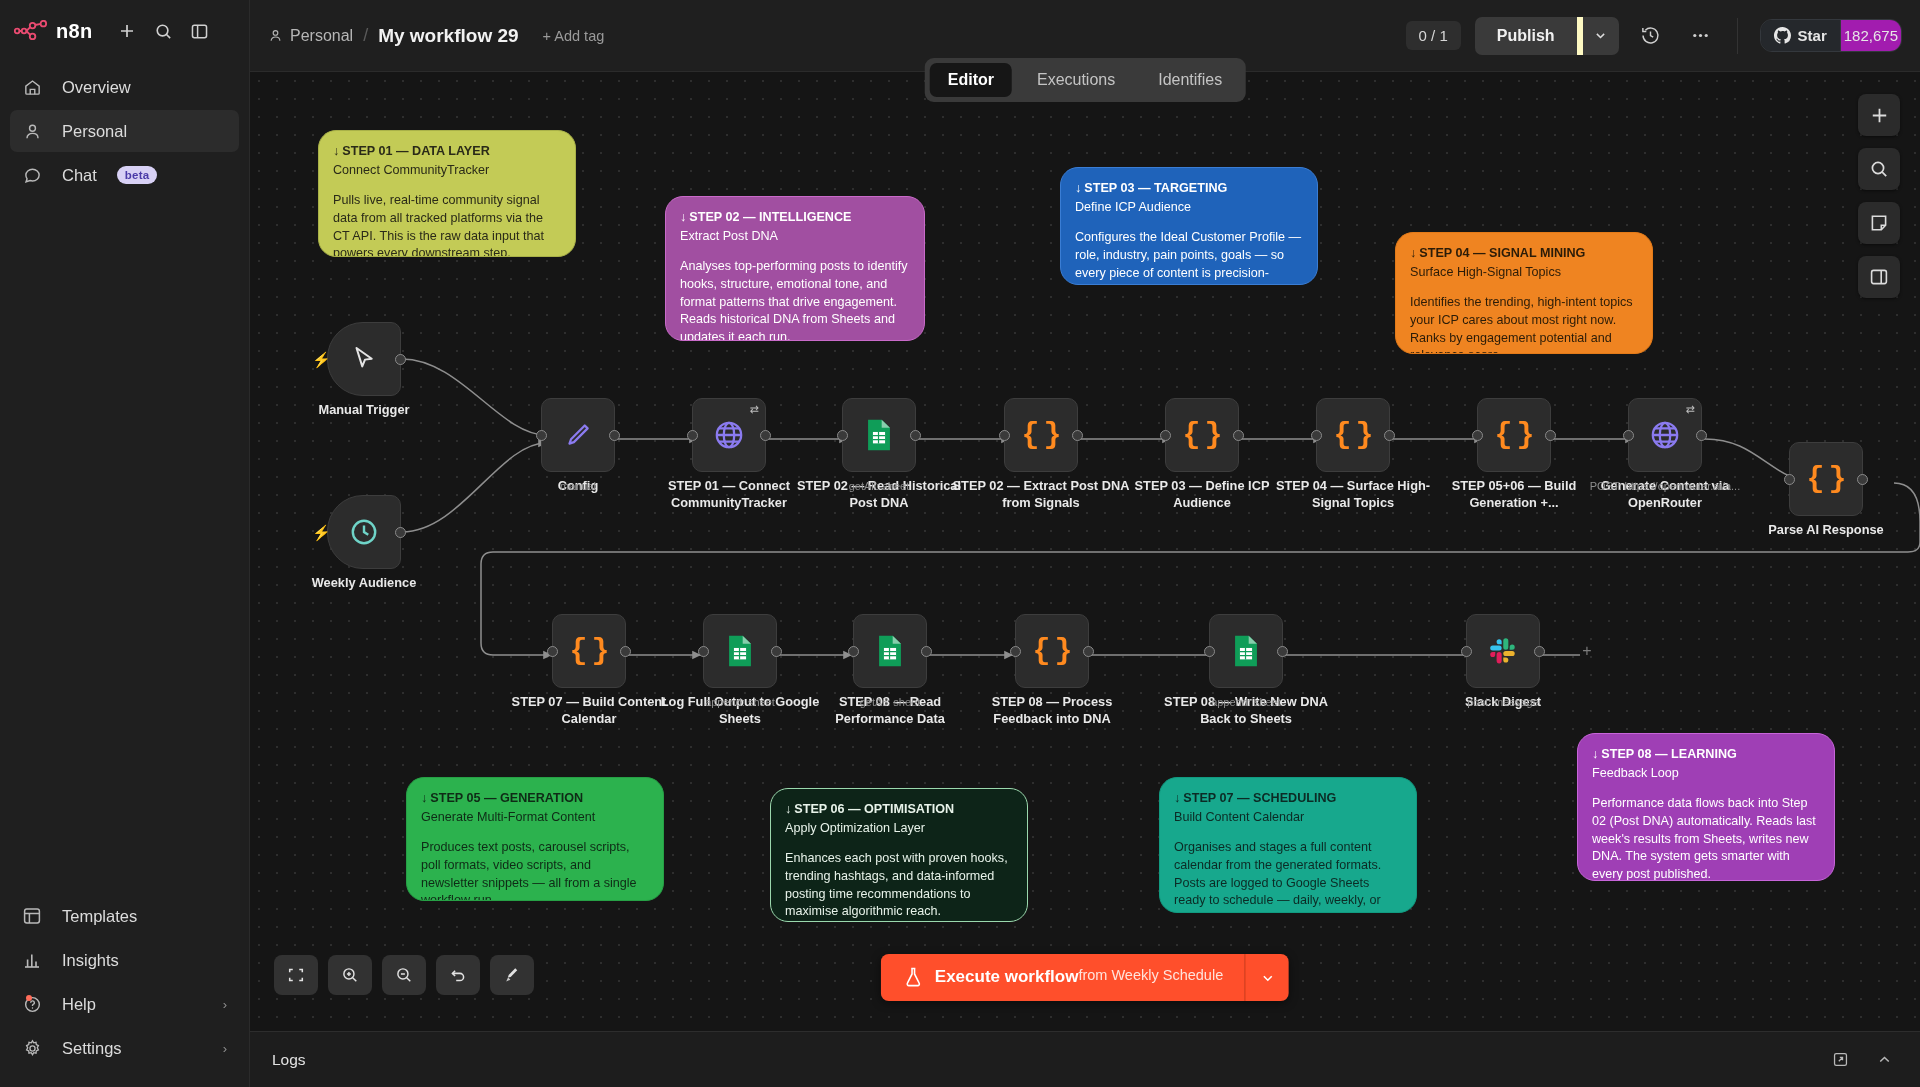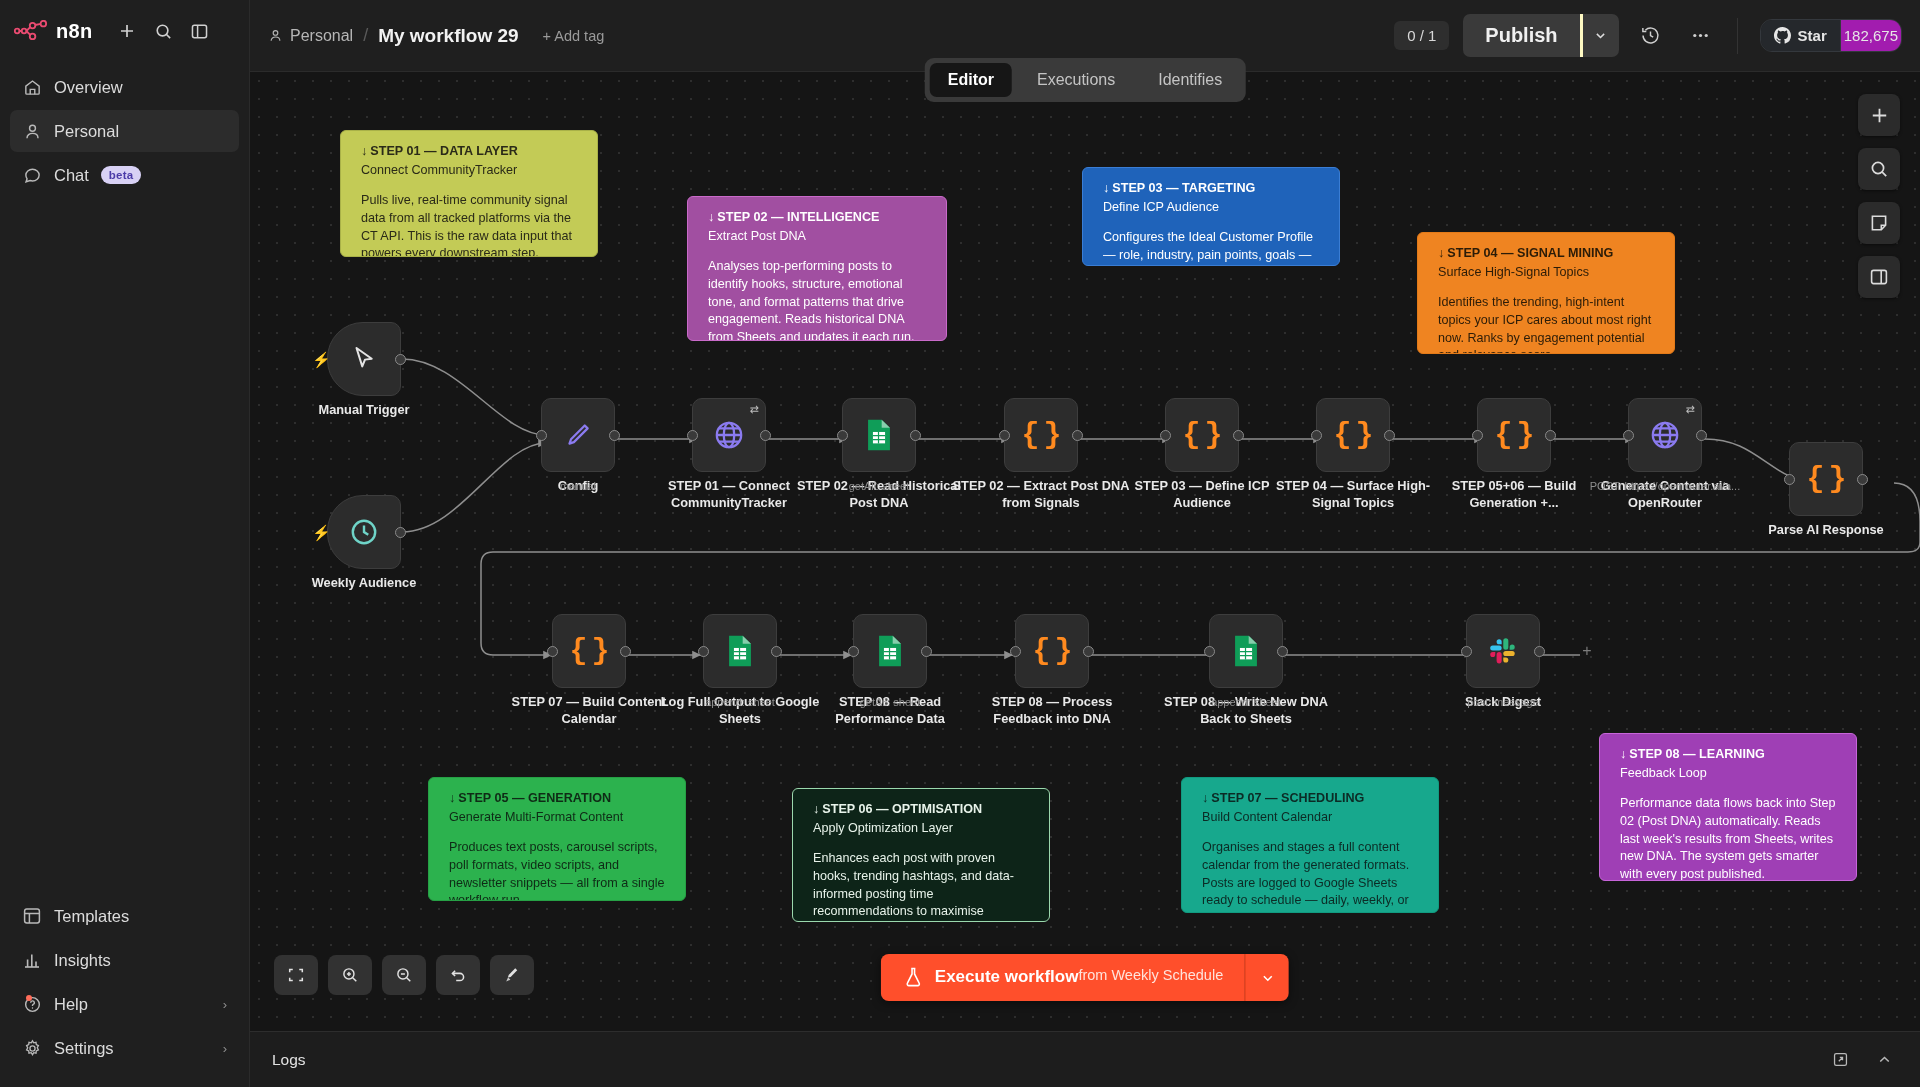--- a/index.html
+++ b/index.html
@@ -27,21 +27,21 @@
   .logo-text { font-size: 20px; font-weight: 700; color: #fff; letter-spacing: .3px; }
   .sb-icons { display: flex; align-items: center; gap: 2px; margin-left: 8px; }
   .sb-icon-btn {
     width: 34px; height: 34px; border-radius: 6px;
     display: flex; align-items: center; justify-content: center;
     color: #d0d0d0; cursor: pointer;
   }
 
   .sb-nav { margin-top: 14px; padding: 0 10px; display: flex; flex-direction: column; gap: 2px; }
   .sb-item {
-    display: flex; align-items: center; gap: 12px;
+    display: flex; align-items: center; gap: 20px;
     height: 42px; padding: 0 12px; border-radius: 7px;
     color: #dcdcdc; font-size: 16.5px; cursor: pointer;
   }
   .sb-item.active { background: #2c2c2c; }
   .sb-item .ic { width: 20px; height: 20px; display: flex; align-items: center; justify-content: center; color: #b9b9b9; flex: 0 0 20px; }
   .beta-badge {
     background: #d8d1f5; color: #4b3ba8; font-size: 11.5px; font-weight: 700;
     padding: 2px 8px; border-radius: 10px; line-height: 1.25; letter-spacing: .2px;
   }
   .sb-bottom { margin-top: auto; padding: 0 10px 18px 10px; display: flex; flex-direction: column; gap: 2px; }
@@ -62,22 +62,22 @@
   .crumb-sep { color: #5a5a5a; font-size: 18px; }
   .wf-title { color: #f2f2f2; font-size: 19px; font-weight: 600; cursor: text; }
   .add-tag { color: #9a9a9a; font-size: 14.5px; margin-left: 14px; cursor: pointer; }
   .top-right { margin-left: auto; display: flex; align-items: center; gap: 14px; }
   .counter {
     background: #2e2e2e; color: #d8d8d8; font-size: 15px;
     padding: 6px 13px; border-radius: 6px; cursor: default;
   }
   .publish-group { display: flex; align-items: stretch; border-radius: 7px; overflow: hidden; }
   .publish-btn {
-    background: #3a3a3a; color: #f0f0f0; font-size: 20px; font-weight: 600;
-    padding: 10px 22px; cursor: pointer; border-right: 3px solid #fef9c3;
+    background: #3a3a3a; color: #f0f0f0; font-size: 16px; font-weight: 600;
+    padding: 10px 22px; cursor: pointer; border-right: 6px solid #fef9c3;
   }
   .publish-caret {
     background: #3a3a3a; color: #ddd; width: 36px;
     display: flex; align-items: center; justify-content: center; cursor: pointer; font-size: 12px;
   }
   .icon-btn-top {
     width: 36px; height: 36px; border-radius: 6px; color: #cfcfcf;
     display: flex; align-items: center; justify-content: center; cursor: pointer; font-size: 20px;
   }
   .top-divider { width: 1px; height: 36px; background: #333; margin: 0 4px; }
@@ -108,22 +108,22 @@
     position: absolute; top: 22px; right: 20px; display: flex; flex-direction: column; gap: 12px; z-index: 12;
   }
   .ctool {
     width: 42px; height: 42px; border-radius: 8px; background: #2b2b2b;
     display: flex; align-items: center; justify-content: center; color: #dcdcdc;
     cursor: pointer; font-size: 20px; box-shadow: 0 1px 3px rgba(0,0,0,.5);
   }
 
   
   .sticky {
-    position: absolute; border-radius: 6px; padding: 12px 20px;
-    font-size: 12.6px; line-height: 1.42; overflow: hidden; margin-left: 22px;
+    position: absolute; border-radius: 18px; padding: 12px 14px;
+    font-size: 12.6px; line-height: 1.42; overflow: hidden;
   }
   .sticky .s-head { font-size: 12.6px; font-weight: 600; margin-bottom: 1px; }
   .sticky .s-sub { font-size: 12.6px; margin-bottom: 12px; }
   .sticky .s-body { font-size: 12.6px; }
   .sticky .arrow { font-weight: 700; margin-right: 3px; }
 
   
   .node { position: absolute; width: 0; height: 0; }
   .node-box {
     position: absolute; left: -37px; top: -37px;
@@ -433,21 +433,21 @@
           <div class="sticky" style="left: 68px; top: 58px; width: 258px; height: 127px; background: rgb(195, 203, 86); color: rgb(42, 42, 24); border: 1px solid rgb(169, 177, 72);">
             <div class="s-head"><span class="arrow">↓</span><span>STEP 01 — DATA LAYER</span></div>
             <div class="s-sub">Connect CommunityTracker</div>
             <div class="s-body">Pulls live, real-time community signal data from all tracked platforms via the CT API. This is the raw data input that powers every downstream step.</div>
           </div>
           <div class="sticky" style="left: 415px; top: 124px; width: 260px; height: 145px; background: rgb(161, 79, 161); color: rgb(255, 255, 255); border: 1px solid rgb(201, 106, 201);">
             <div class="s-head"><span class="arrow">↓</span><span>STEP 02 — INTELLIGENCE</span></div>
             <div class="s-sub">Extract Post DNA</div>
             <div class="s-body">Analyses top-performing posts to identify hooks, structure, emotional tone, and format patterns that drive engagement. Reads historical DNA from Sheets and updates it each run.</div>
           </div>
-          <div class="sticky" style="left: 810px; top: 95px; width: 258px; height: 99px; background: rgb(31, 99, 186); color: rgb(255, 255, 255); border: 1px solid rgb(58, 125, 212);">
+          <div class="sticky" style="left: 810px; top: 95px; width: 258px; height: 118px; background: rgb(31, 99, 186); color: rgb(255, 255, 255); border: 1px solid rgb(58, 125, 212);">
             <div class="s-head"><span class="arrow">↓</span><span>STEP 03 — TARGETING</span></div>
             <div class="s-sub">Define ICP Audience</div>
             <div class="s-body">Configures the Ideal Customer Profile — role, industry, pain points, goals — so every piece of content is precision-targeted to the people most likely to engage and convert.</div>
           </div>
           <div class="sticky" style="left: 1145px; top: 160px; width: 258px; height: 122px; background: rgb(239, 132, 33); color: rgb(43, 28, 8); border: 1px solid rgb(227, 122, 24);">
             <div class="s-head"><span class="arrow">↓</span><span>STEP 04 — SIGNAL MINING</span></div>
             <div class="s-sub">Surface High-Signal Topics</div>
             <div class="s-body">Identifies the trending, high-intent topics your ICP cares about most right now. Ranks by engagement potential and relevance score.</div>
           </div>
           <div class="sticky" style="left: 156px; top: 705px; width: 258px; height: 124px; background: rgb(44, 178, 78); color: rgb(15, 43, 22); border: 1px solid rgb(38, 160, 69);">

